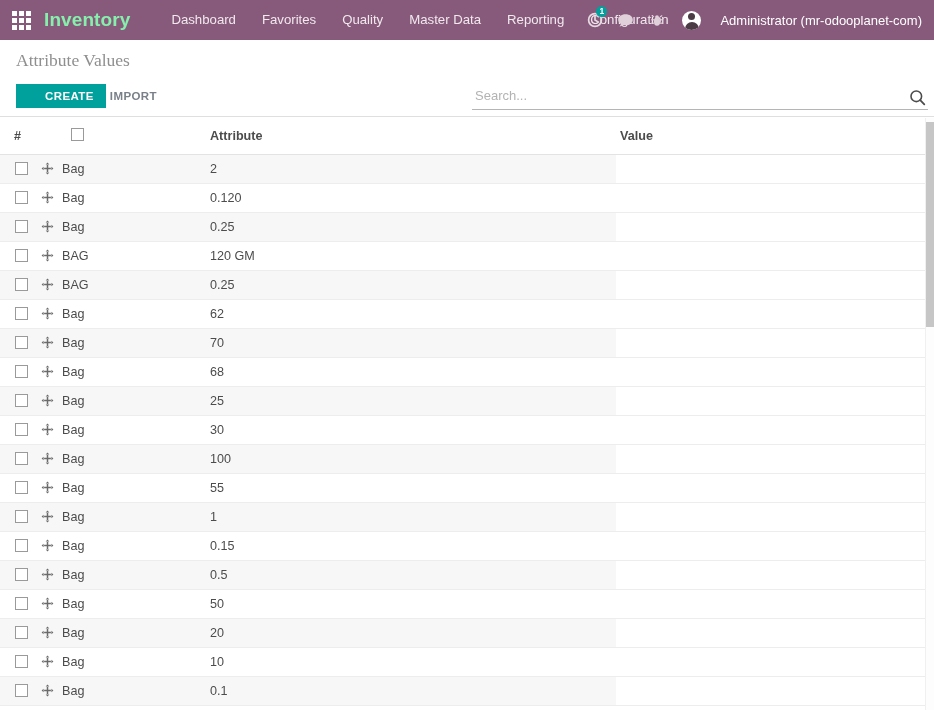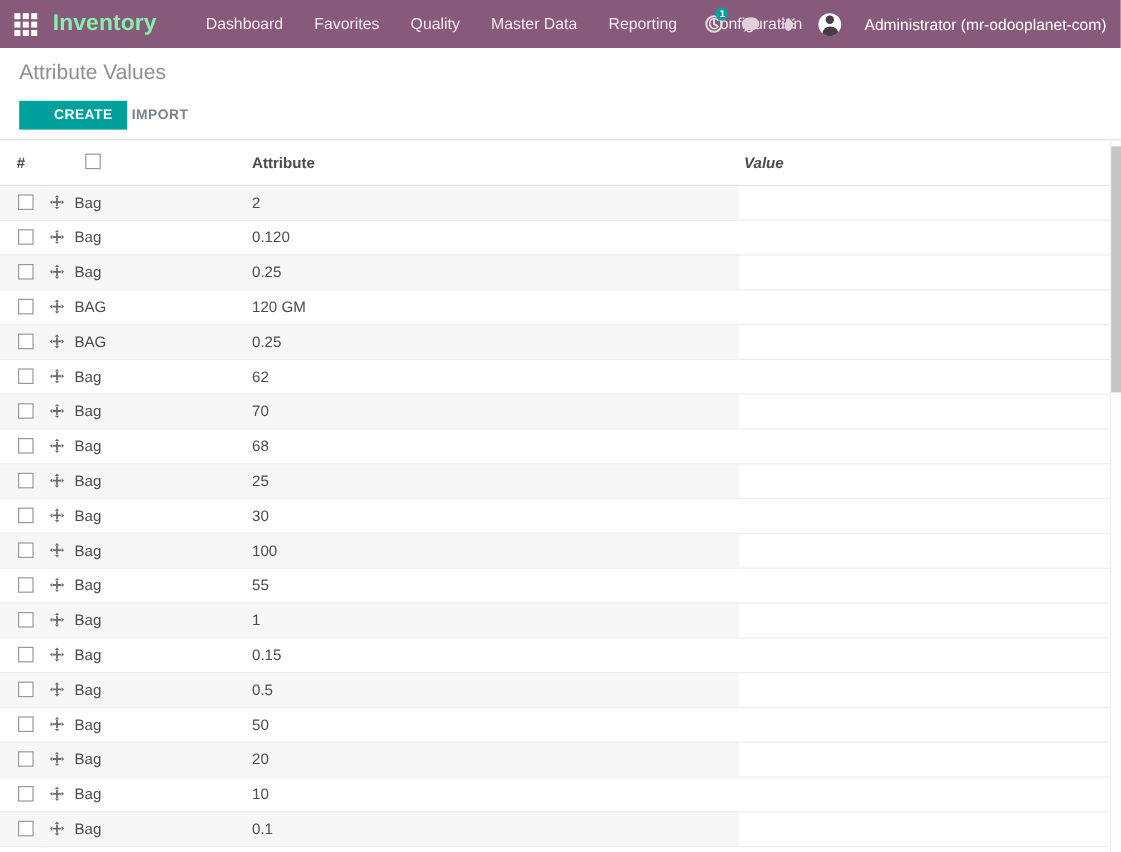--- a/index.html
+++ b/index.html
@@ -116,20 +116,21 @@
     height: 77px;
     background: #ffffff;
     border-bottom: 1px solid #dfdfdf;
   }
   .breadcrumb {
     position: absolute;
     left: 16px; top: 10px;
     font-size: 17.5px;
     color: #8f8f8f;
     font-weight: normal;
+    font-family: Liberation Serif, serif;
   }
   .btn-row { position: absolute; left: 16px; top: 44px; display: flex; align-items: center; }
   .btn-create {
     background: #00A09D;
     color: #ffffff;
     border: none;
     font-size: 11.5px;
     font-weight: bold;
     letter-spacing: .4px;
     padding: 6px 12px 6px 29px;
@@ -233,21 +234,21 @@
     font-weight: bold;
     text-align: left;
     background: #ffffff;
     border-bottom: 1px solid #e3e3e3;
     padding: 0;
     vertical-align: middle;
   }
   th.c-hash { width: 34px; padding-left: 14px !important; font-weight: normal; color: #5c5c5c; }
   th.c-check { width: 176px; }
   th.c-attr { width: 406px; }
-  th.c-value { width: 318px; padding-left: 4px !important; font-style: italic; }
+  th.c-value { width: 318px; padding-left: 4px !important; }
 
   table.olist tbody td {
     height: 29px;
     font-size: 12.6px;
     color: #4c4c4c;
     padding: 0;
     vertical-align: middle;
     border-bottom: 1px solid #ededed;
   }
   tbody tr:nth-child(odd) td.shaded { background: #f7f7f7; }
@@ -361,20 +362,29 @@
 </div>
 
 <div class="control-panel">
   <div class="breadcrumb">Attribute Values</div>
 
   <div class="btn-row">
     <button class="btn-create">CREATE</button>
     <span class="btn-import">IMPORT</span>
   </div>
 
+  <div class="searchview">
+    <input class="search-input" type="text" placeholder="Search..." style="">
+    <span class="search-icon">
+      <svg width="17" height="17" viewBox="0 0 17 17">
+        <circle cx="7.3" cy="7.3" r="5.3" fill="none" stroke="#4c4c4c" stroke-width="1.6"></circle>
+        <path d="M11.2 11.2 L15.3 15.3" stroke="#4c4c4c" stroke-width="1.8" stroke-linecap="round"></path>
+      </svg>
+    </span>
+  </div>
 
   <div class="filter-row">
     <span class="filter-btn">
       <span class="fi">
         <svg width="11" height="11" viewBox="0 0 11 11">
             <path d="M0.6 1.2h9.8L6.5 5.8v4L4.5 8.6V5.8z" fill="#5a5a5a"></path>
           </svg>
       </span>
       <span>Filters</span>
       <span class="caret"></span>

